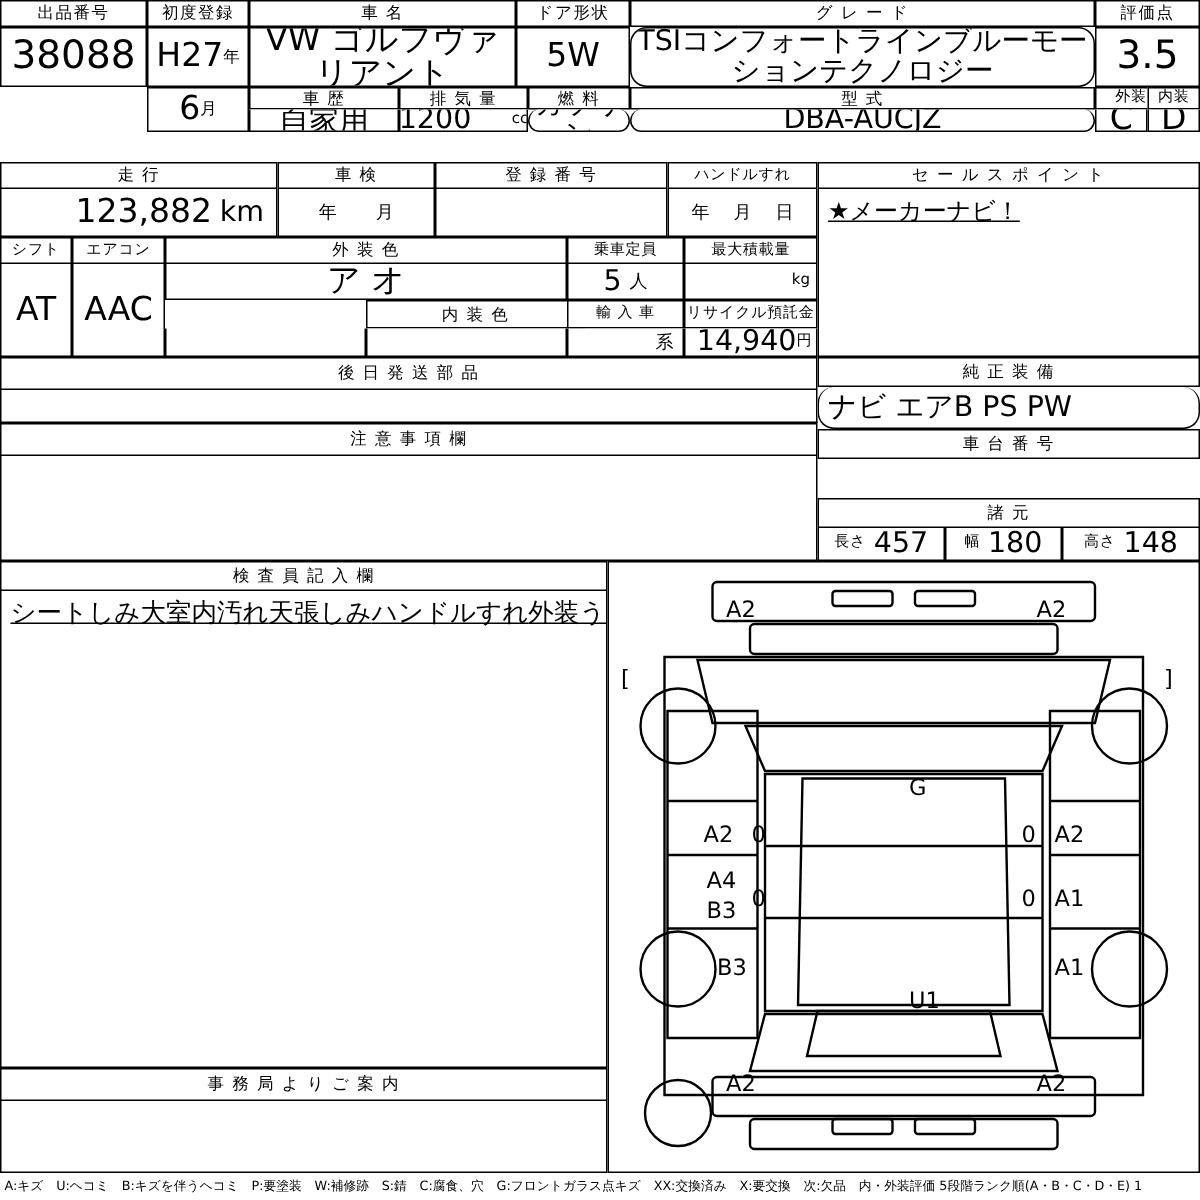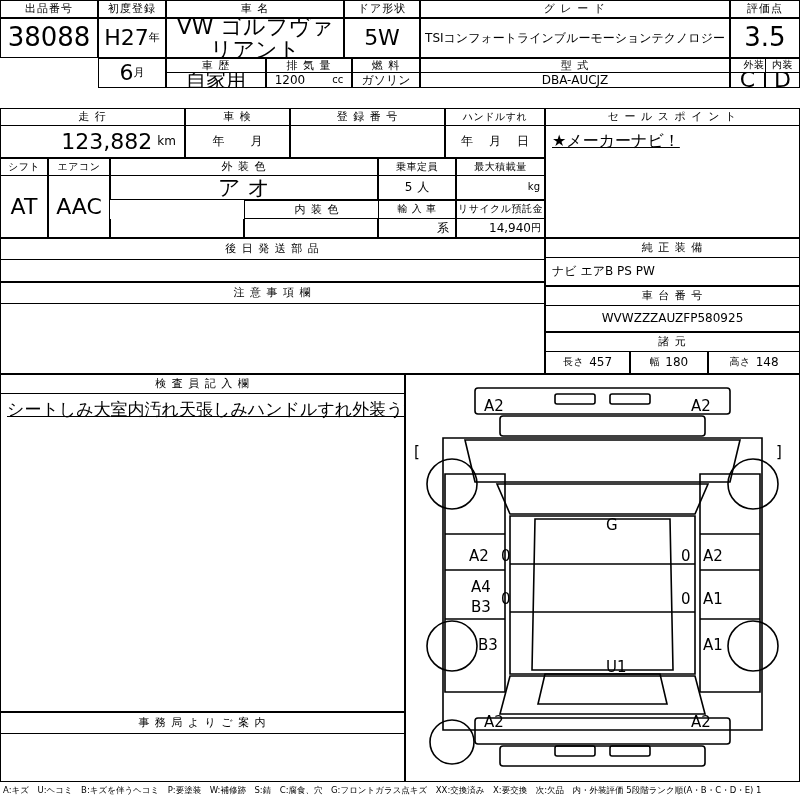--- a/index.html
+++ b/index.html
@@ -30,21 +30,21 @@
     text-align: center;
     overflow: hidden;
     line-height: 1.05;
     background: #fff;
   }
   .lbl { font-size: 11px; letter-spacing: 1px; }
   .lbl-sm { font-size: 10px; letter-spacing: 0.5px; }
   .val { font-size: 20px; }
   .val-lg { font-size: 22px; }
   .val-xl { font-size: 26px; }
-  .val-md { font-size: 12px; }
+  .val-md { font-size: 19px; border-radius: 11px; }
   .val-sm { font-size: 12px; }
   .left { justify-content: flex-start; padding-left: 4px; text-align: right; }
   .right { justify-content: flex-end; padding-right: 4px; text-align: right; }
   .notes {
     align-items: flex-start;
     justify-content: flex-start;
     padding: 4px 6px;
     text-align: left;
     font-size: 17px;
     line-height: 1.38;
@@ -189,21 +189,20 @@
   <div class="cell lbl" style="left:0;top:238px;width:545px;height:22px;">後 日 発 送 部 品</div>
   <div class="cell" style="left:0;top:260px;width:545px;height:22px;border-top:none;"></div>
 
   <div class="cell lbl" style="left:545px;top:238px;width:255px;height:20px;">純 正 装 備</div>
   <div class="cell val-md left" style="left:545px;top:258px;width:255px;height:28px;border-top:none;padding-left:6px;">ナビ エアB PS PW</div>
 
   <div class="cell lbl" style="left:0;top:282px;width:545px;height:22px;">注 意 事 項 欄</div>
   <div class="cell" style="left:0;top:304px;width:545px;height:70px;border-top:none;"></div>
 
   <div class="cell lbl" style="left:545px;top:286px;width:255px;height:20px;">車 台 番 号</div>
-  <div class="cell val-md" style="left:545px;top:306px;width:255px;height:26px;border-top:none;">WVWZZZAUZFP580925</div>
 
   <div class="cell lbl" style="left:545px;top:332px;width:255px;height:20px;">諸 元</div>
   <div class="cell" style="left:545px;top:352px;width:85px;height:22px;border-top:none;">
     <span class="lbl-sm">長さ</span>&nbsp;<span class="val-md">457</span>
   </div>
   <div class="cell" style="left:630px;top:352px;width:78px;height:22px;border-top:none;">
     <span class="lbl-sm">幅</span>&nbsp;<span class="val-md">180</span>
   </div>
   <div class="cell" style="left:708px;top:352px;width:92px;height:22px;border-top:none;">
     <span class="lbl-sm">高さ</span>&nbsp;<span class="val-md">148</span>

